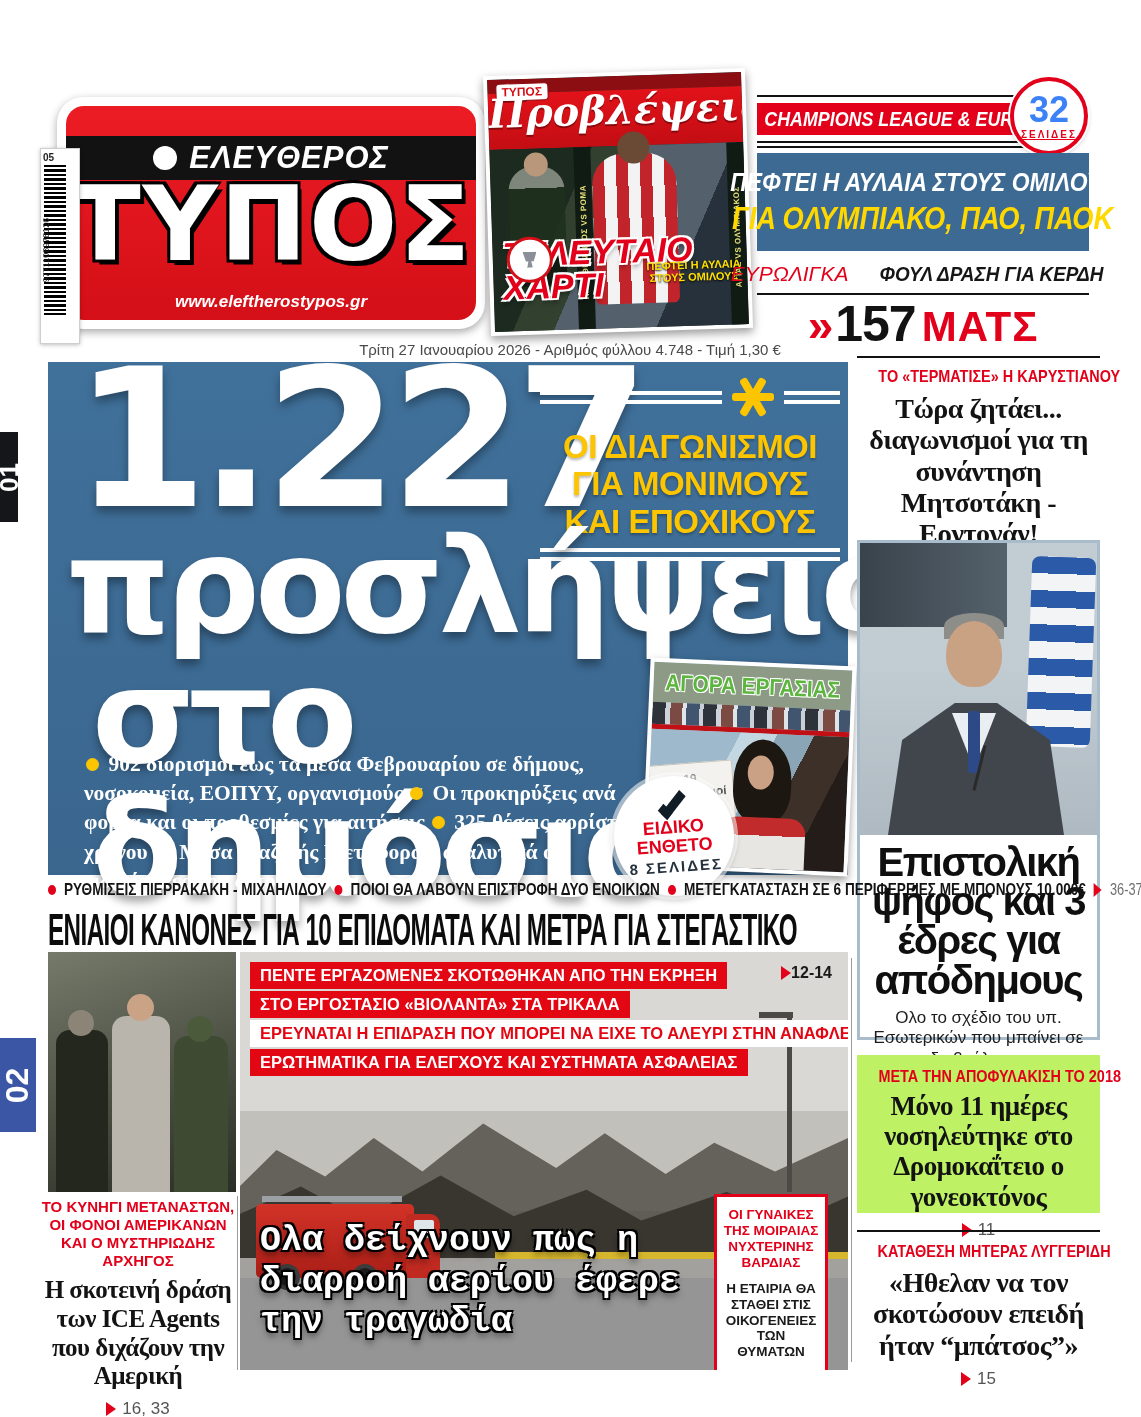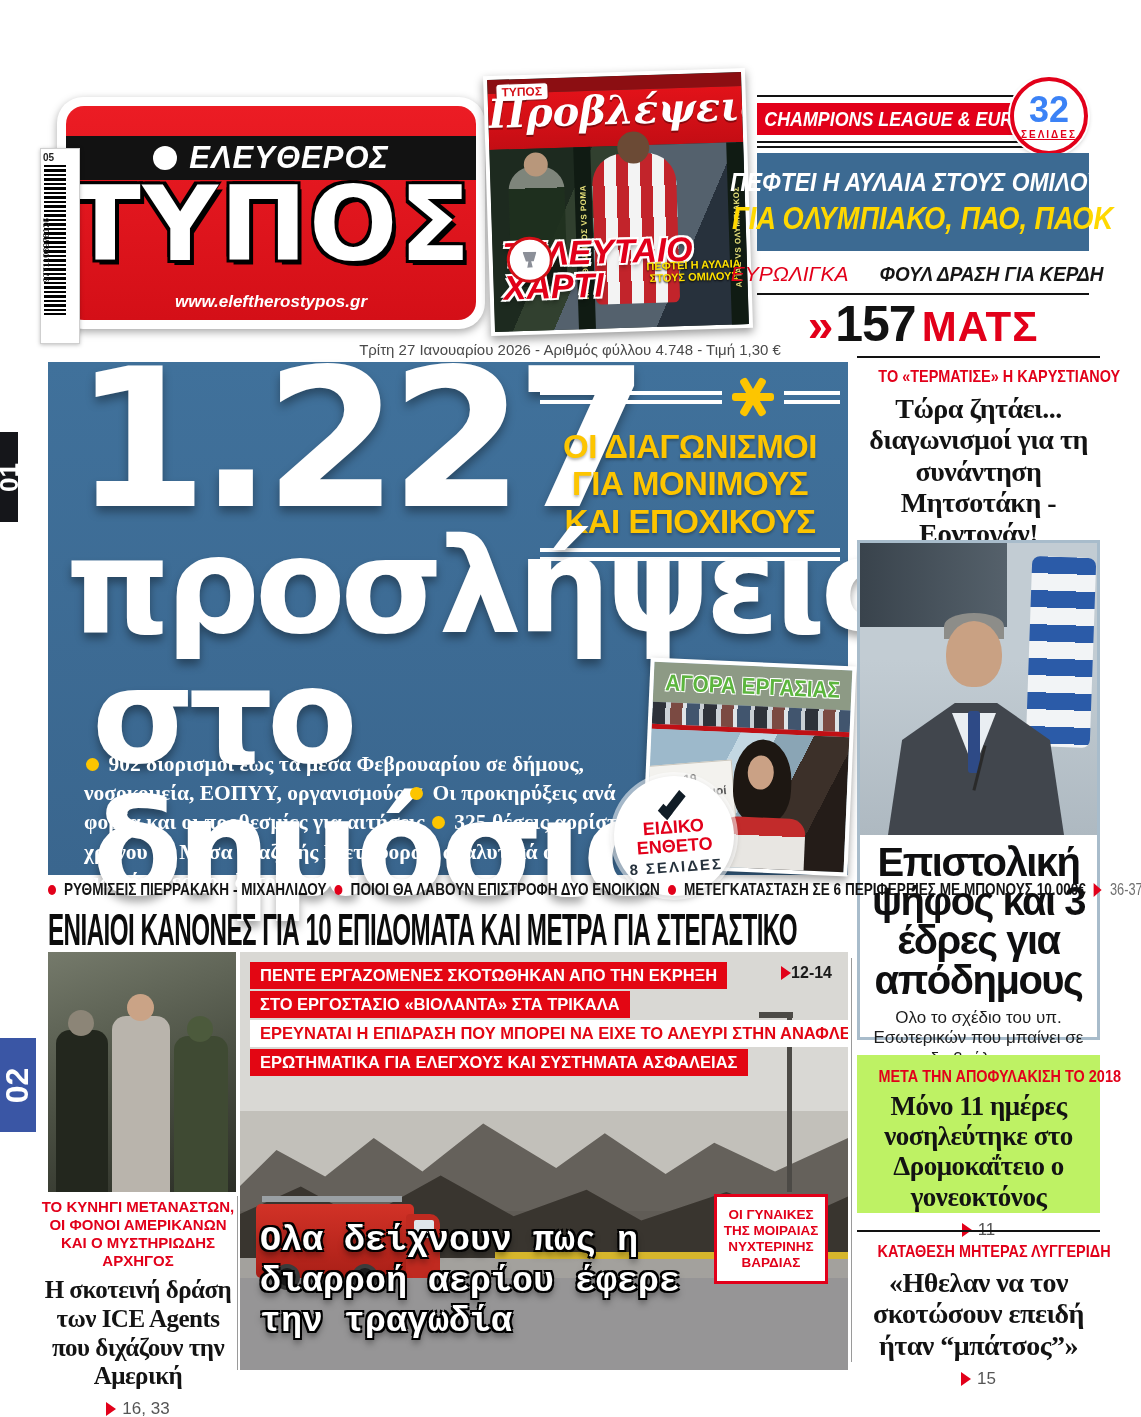--- a/index.html
+++ b/index.html
@@ -647,20 +647,21 @@
       <div class="fstrip">ΕΡΩΤΗΜΑΤΙΚΑ ΓΙΑ ΕΛΕΓΧΟΥΣ ΚΑΙ ΣΥΣΤΗΜΑΤΑ ΑΣΦΑΛΕΙΑΣ</div>
     </div>
 
     <div id="fire-ref">
       <span class="tri"></span>
       <span class="n">12-14</span>
     </div>
 
     <div id="fire-sidebox">
       <div class="red">ΟΙ ΓΥΝΑΙΚΕΣ ΤΗΣ ΜΟΙΡΑΙΑΣ ΝΥΧΤΕΡΙΝΗΣ ΒΑΡΔΙΑΣ</div>
+      <div class="blk">Η ΕΤΑΙΡΙΑ ΘΑ ΣΤΑΘΕΙ ΣΤΙΣ ΟΙΚΟΓΕΝΕΙΕΣ ΤΩΝ ΘΥΜΑΤΩΝ</div>
     </div>
 
     <div id="fire-caption">Ολα δείχνουν πως η διαρροή αερίου έφερε την τραγωδία</div>
   </div>
 
   <div id="vsep1" class="vline"></div>
   <div id="vsep2" class="vline"></div>
 
 </div>
 

